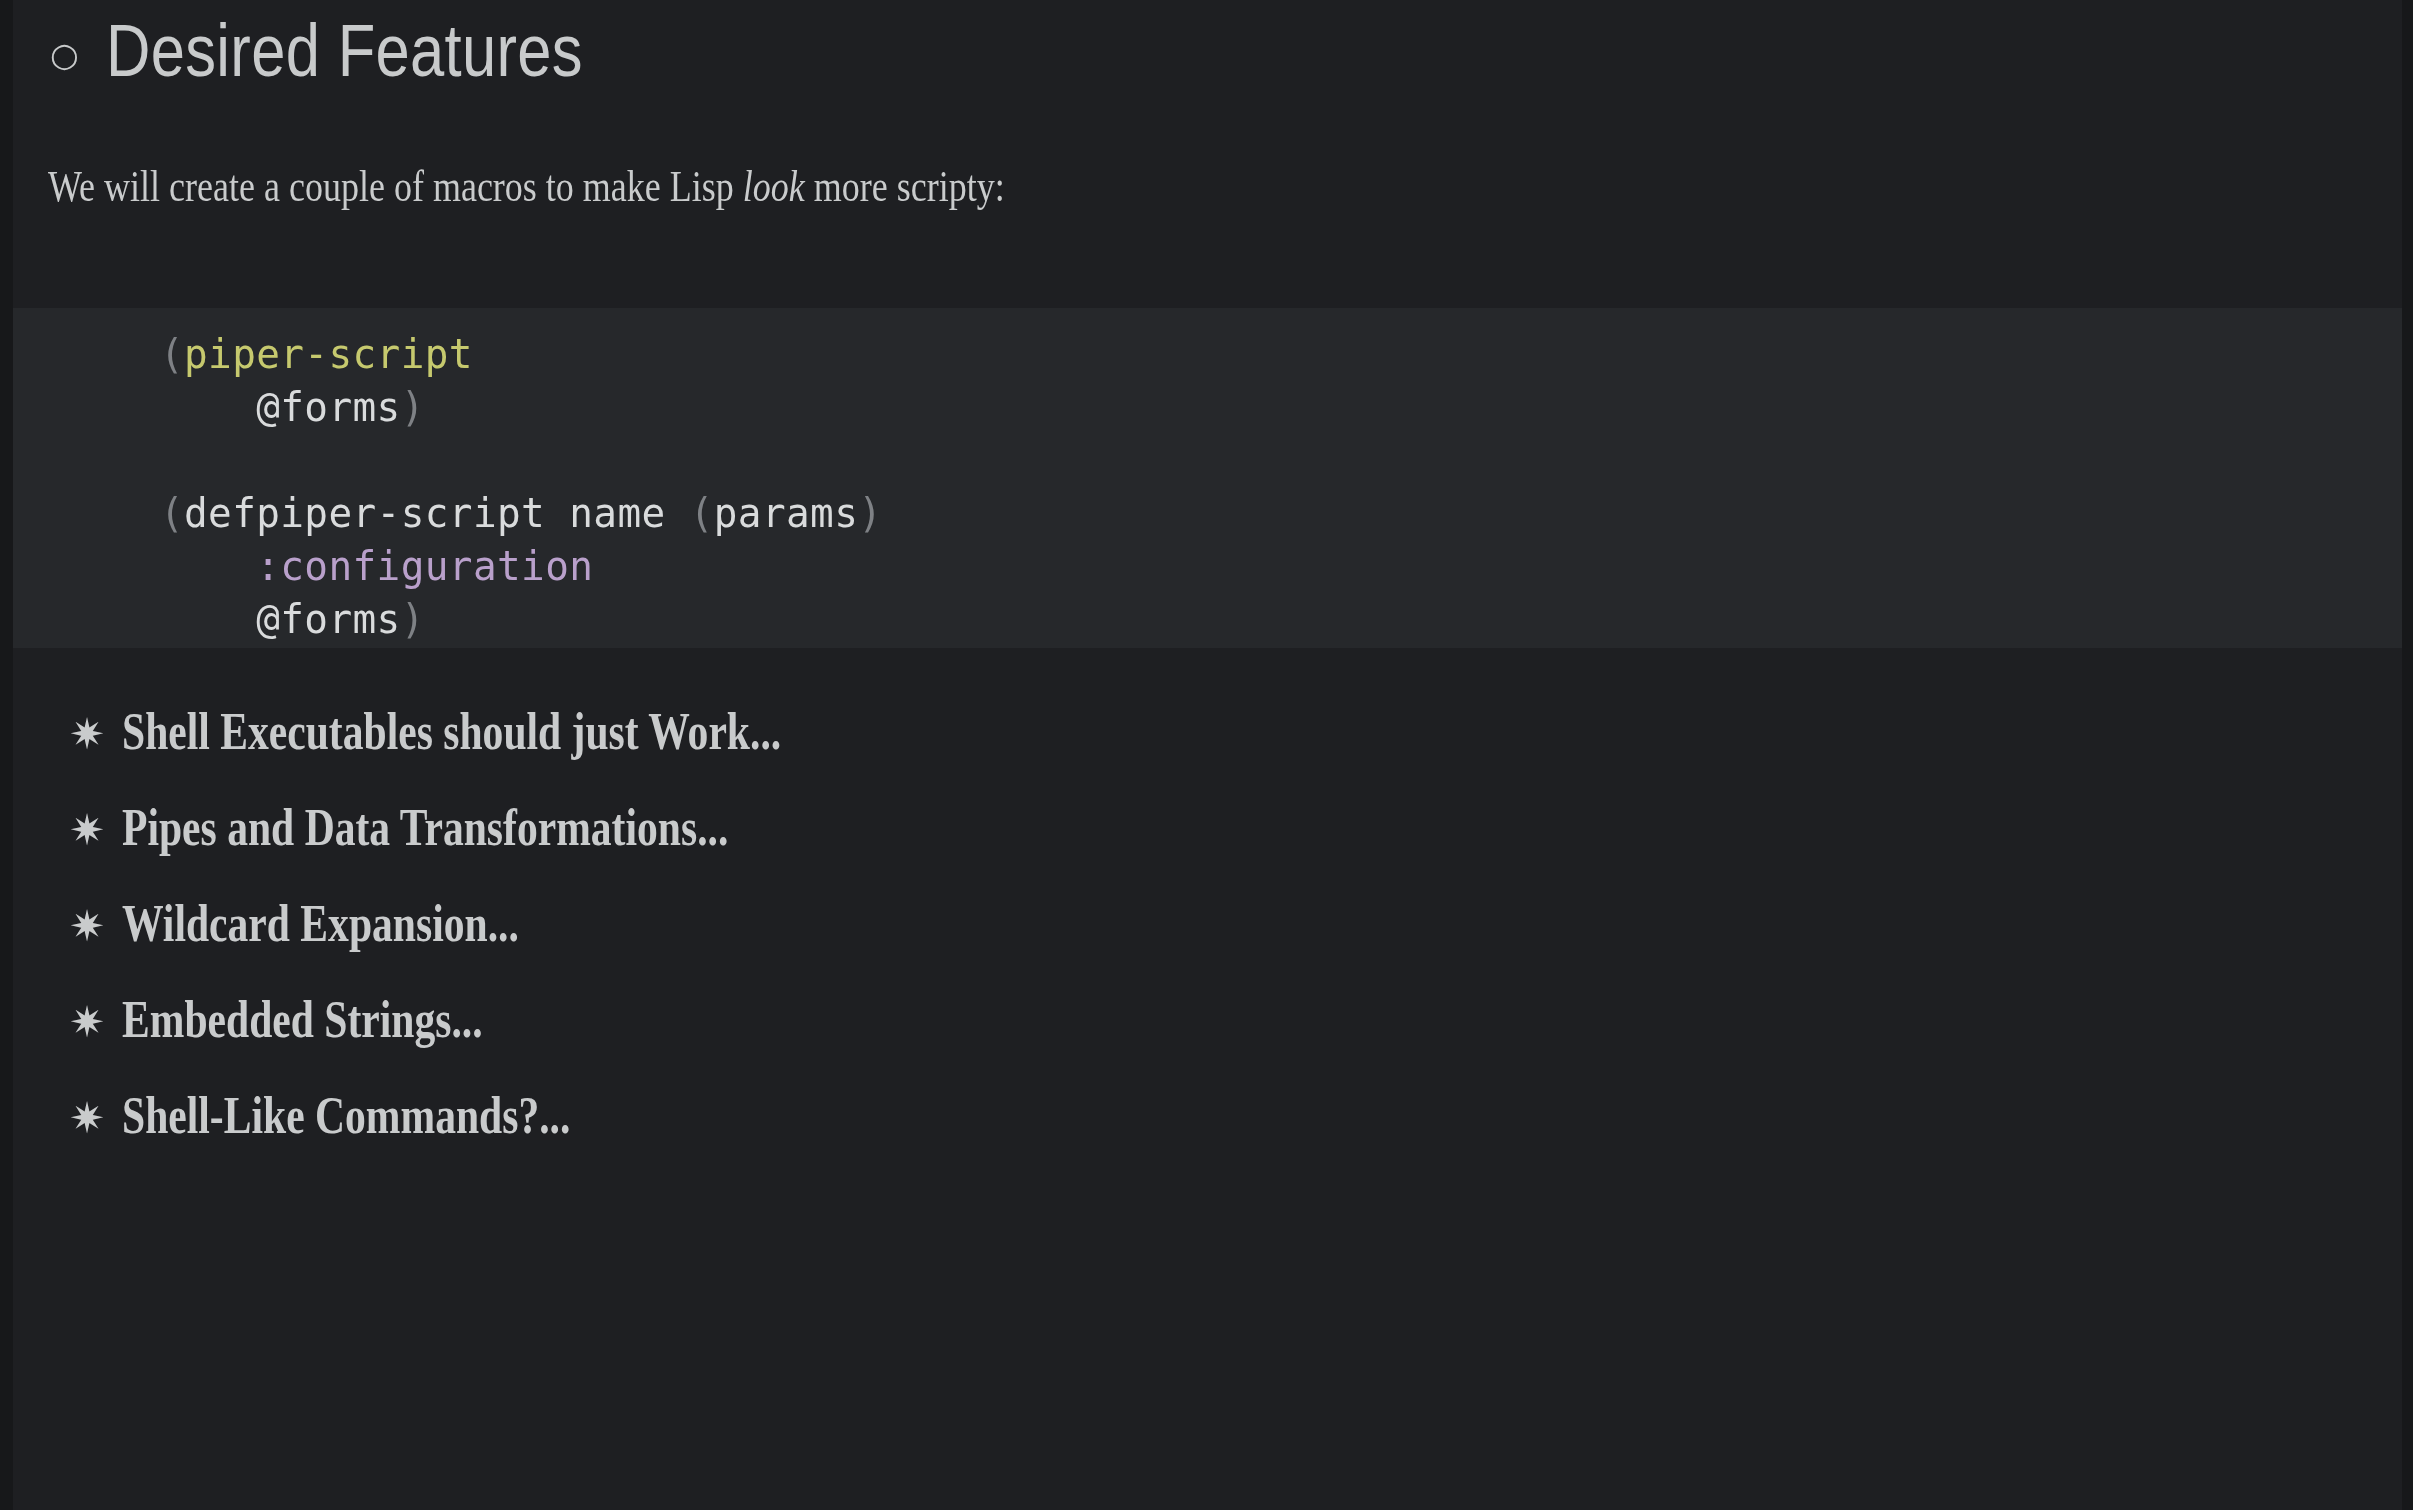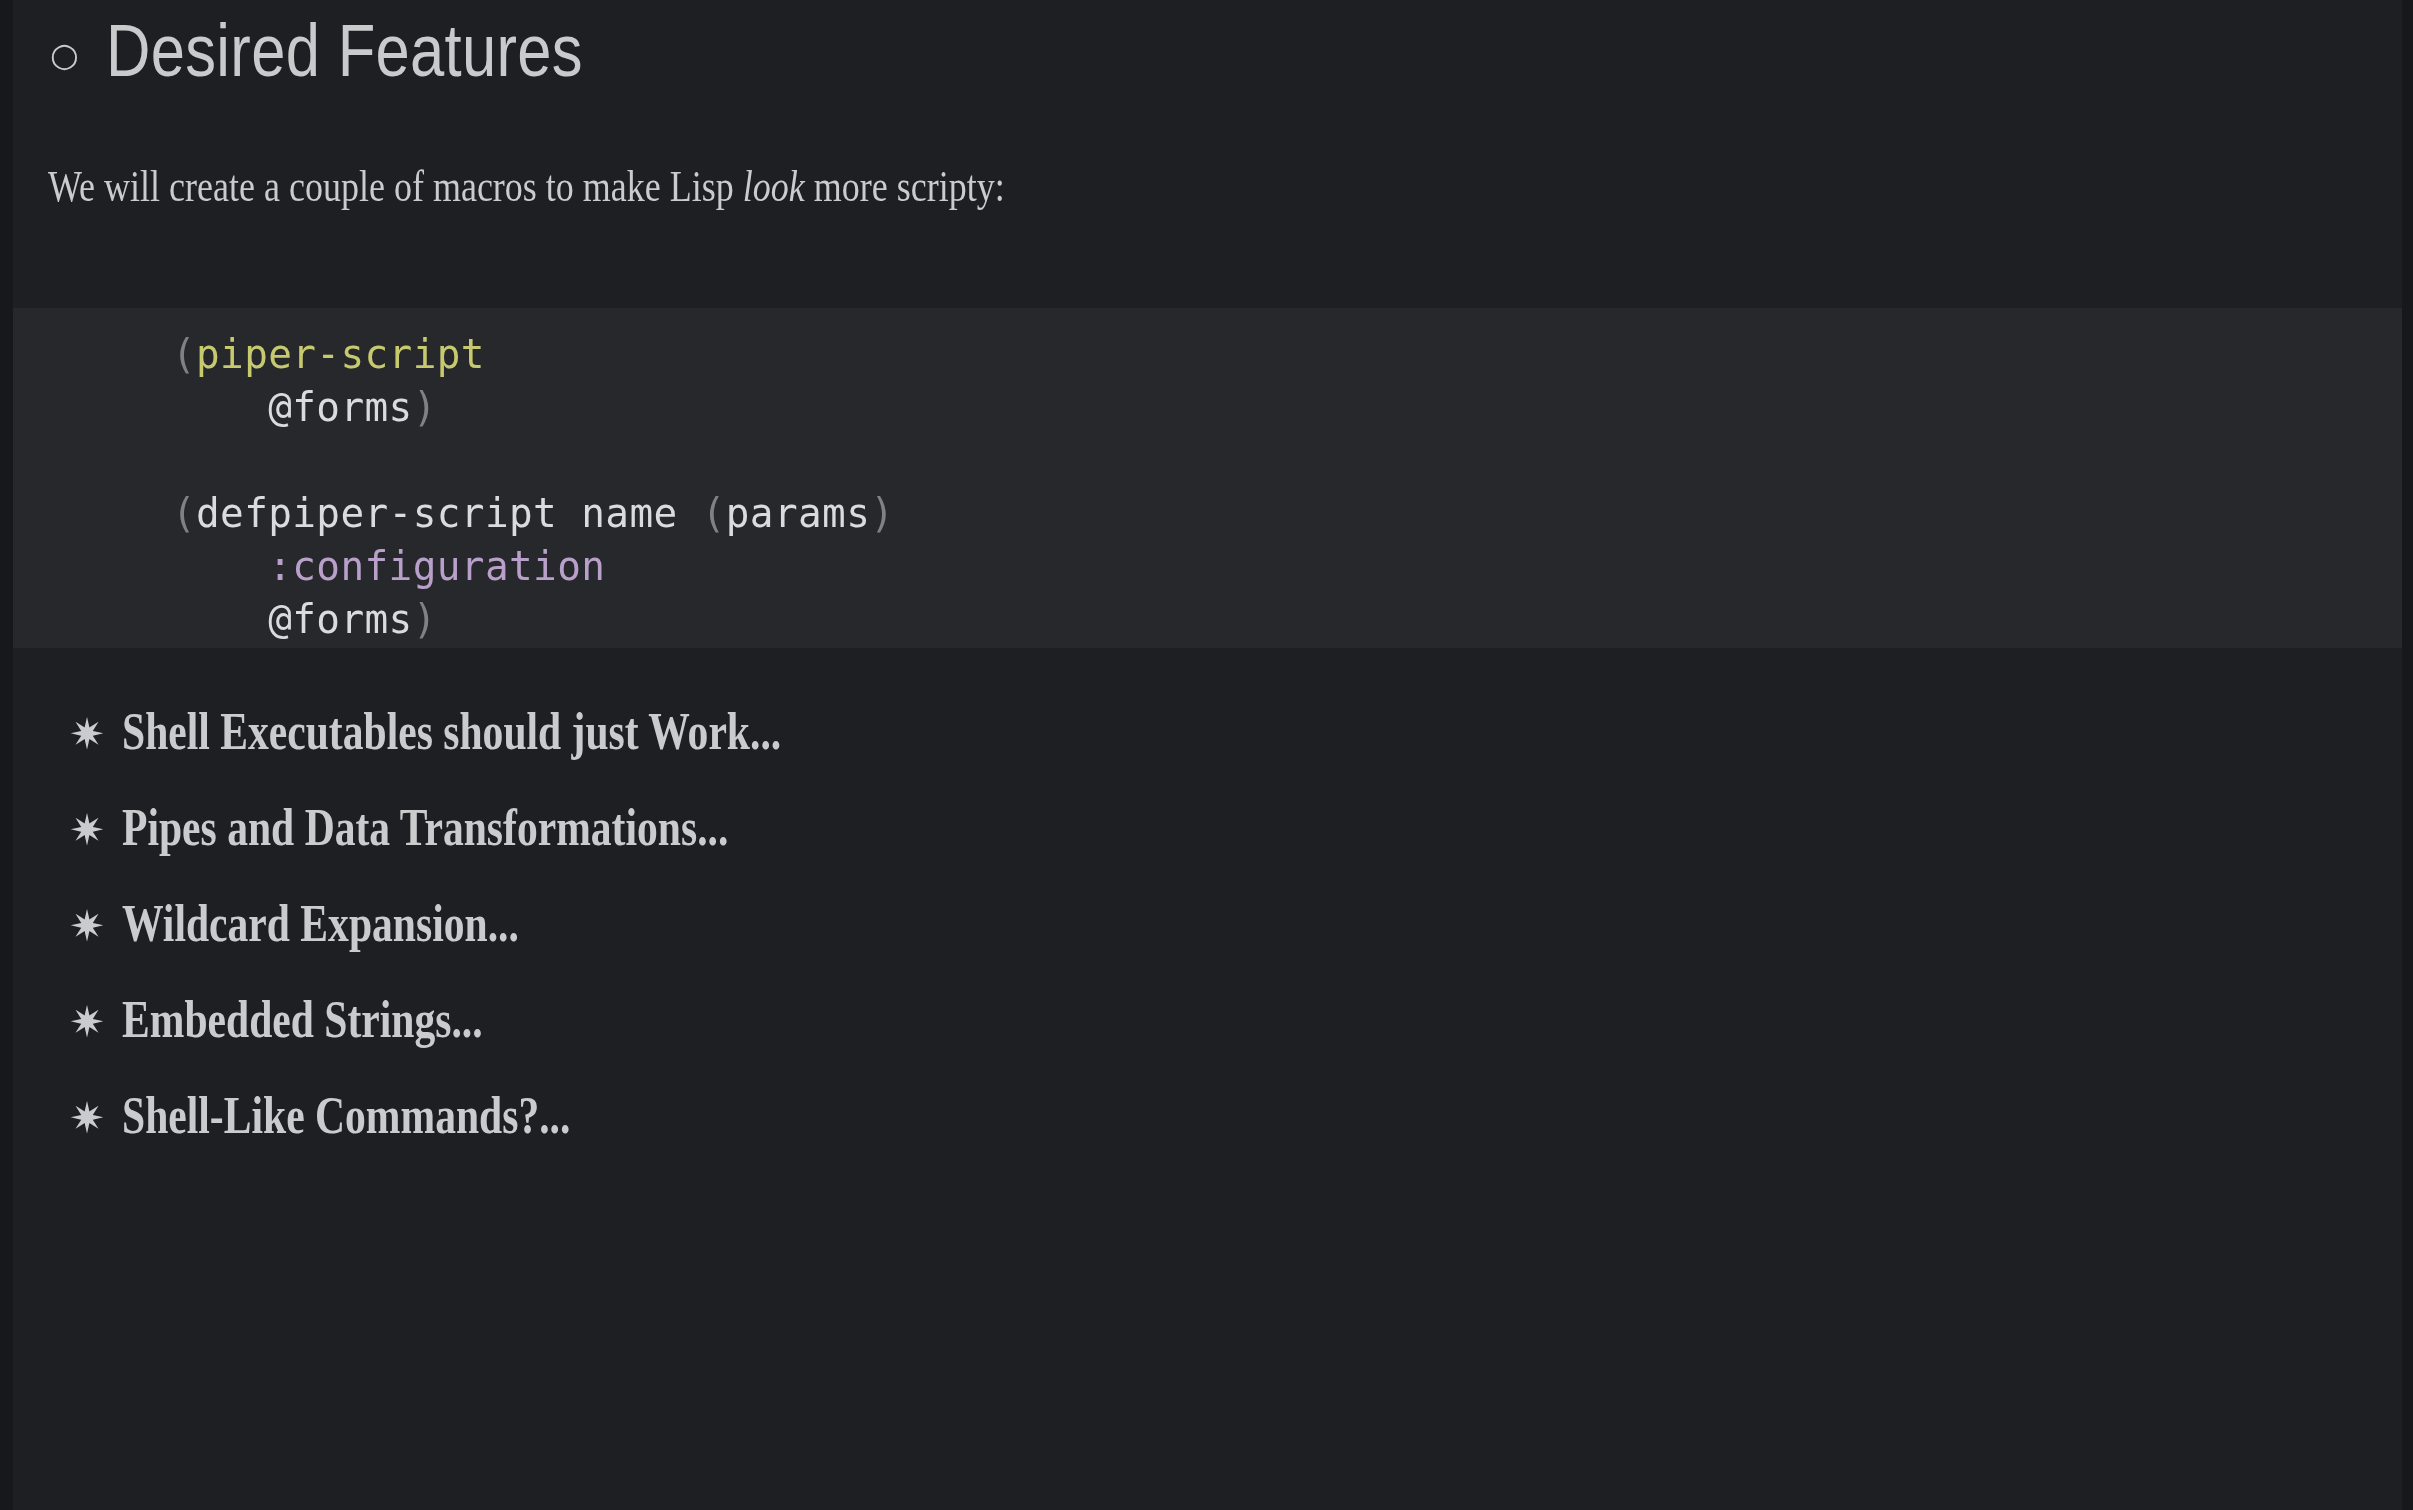--- a/index.html
+++ b/index.html
@@ -79,21 +79,21 @@
 
   
   #codeblock {
     position: absolute;
     left: 13px;
     top: 308px;
     width: 2389px;
     height: 340px;
     background: #26282b;
     box-sizing: border-box;
-    padding: 20px 0 0 12px;
+    padding: 20px 0 0 0;
   }
   #codeblock pre {
     margin: 0;
     padding: 0 0 0 153px;
     font-family: "DejaVu Sans Mono", "Liberation Mono", monospace;
     font-size: 41px;
     line-height: 53px;
     color: #d7d9da;
     letter-spacing: 0.4px;
     white-space: pre;

